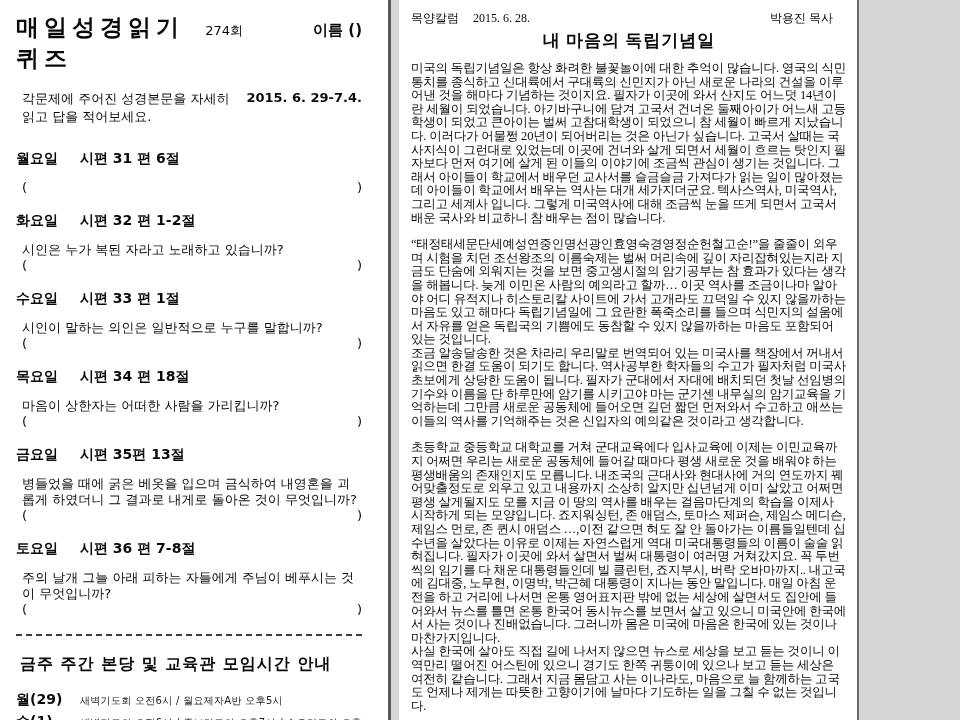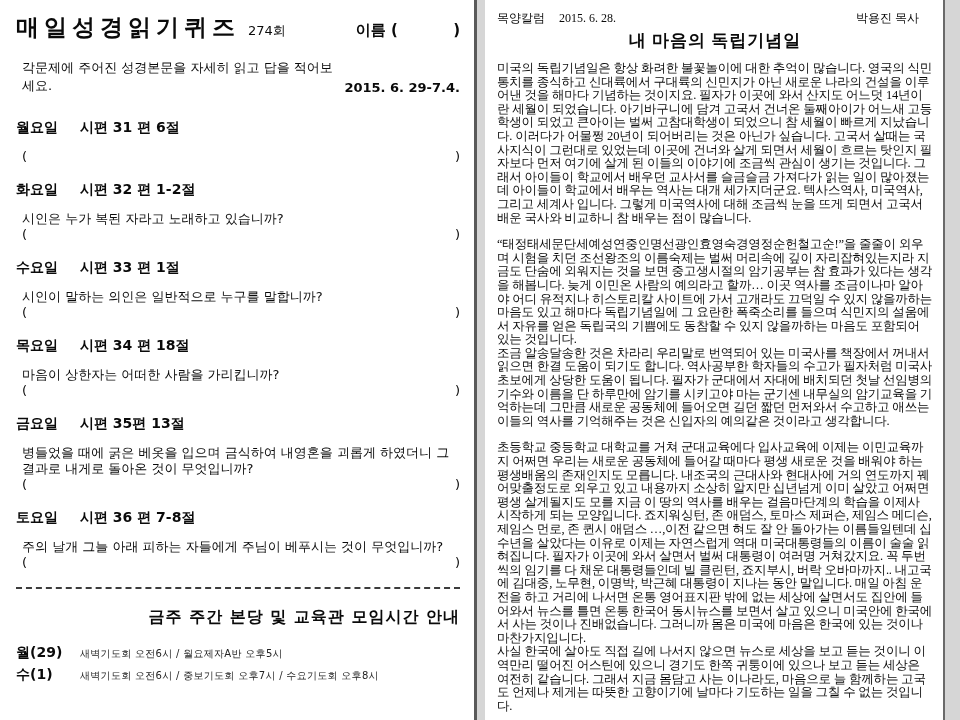--- a/index.html
+++ b/index.html
@@ -4,41 +4,41 @@
 <style>
   html,body{margin:0;padding:0;}
   body{
     width:960px;height:720px;overflow:hidden;
     background:#cfcfcf;
     font-family:"DejaVu Sans",sans-serif;
     color:#0a0a0a;
   }
   .spread{display:flex;width:960px;height:720px;}
   .page{background:#ffffff;height:720px;box-sizing:border-box;overflow:hidden;}
-  .page-left{width:477px;border-right:3px solid #5a5a5a;padding:12px 14px 0 16px;}
+  .page-left{width:391px;border-right:3px solid #5a5a5a;padding:12px 26px 0 16px;}
   .gutter{width:8px;height:720px;background:#d6d6d6;}
   .page-right{width:460px;border-right:2px solid #6a6a6a;padding:10px 10px 0 12px;font-family:Liberation Serif, serif;}
   .edge{flex:1;background:#d6d6d6;}
 
   
   .lp-titlerow{display:flex;align-items:baseline;margin-bottom:16px;}
   .lp-title{font-size:23px;font-weight:bold;letter-spacing:5px;}
   .lp-issue{font-size:13px;margin-left:8px;white-space:nowrap;}
   .lp-name{font-size:15px;font-weight:bold;margin-left:70px;white-space:nowrap;}
   .lp-name-close{font-size:15px;font-weight:bold;margin-left:auto;}
-  .lp-intro{display:flex;font-size:13px;margin:0 0 24px 6px;align-items:flex-end;}
+  .lp-intro{display:flex;font-size:13px;margin:0 0 24px 6px;}
   .lp-intro-date{font-weight:bold;margin-left:10px;white-space:nowrap;}
   .quiz-item{margin-bottom:17px;}
   .quiz-item.tall{}
   .quiz-head{font-size:14px;font-weight:bold;margin-bottom:12px;}
   .quiz-head .passage{margin-left:22px;}
   .quiz-q{font-size:13px;line-height:16px;margin-left:6px;}
   .paren-line{display:flex;justify-content:space-between;font-size:13px;line-height:15px;margin-left:6px;}
   .divider{border:none;border-top:2px dashed #3c3c3c;margin:16px 0 18px 0;}
-  .sched-head{font-size:16px;font-weight:bold;letter-spacing:1px;margin:8px 0 16px 4px;text-align:right;}
+  .sched-head{font-size:16px;font-weight:bold;letter-spacing:1px;margin:8px 0 16px 4px;}
   .sched-row{display:flex;align-items:baseline;margin-bottom:4px;}
   .sched-day{font-size:14px;font-weight:bold;width:64px;flex:none;}
   .sched-detail{font-size:10px;letter-spacing:0.3px;color:#222;}
 
   
   .rp-header{display:flex;align-items:baseline;font-size:12px;margin-bottom:2px;}
   .rp-col{white-space:nowrap;}
   .rp-date{margin-left:14px;white-space:nowrap;}
   .rp-author{margin-left:auto;margin-right:14px;white-space:nowrap;}
   .rp-title{text-align:center;font-size:17px;font-weight:bold;letter-spacing:1px;margin-bottom:10px;}

